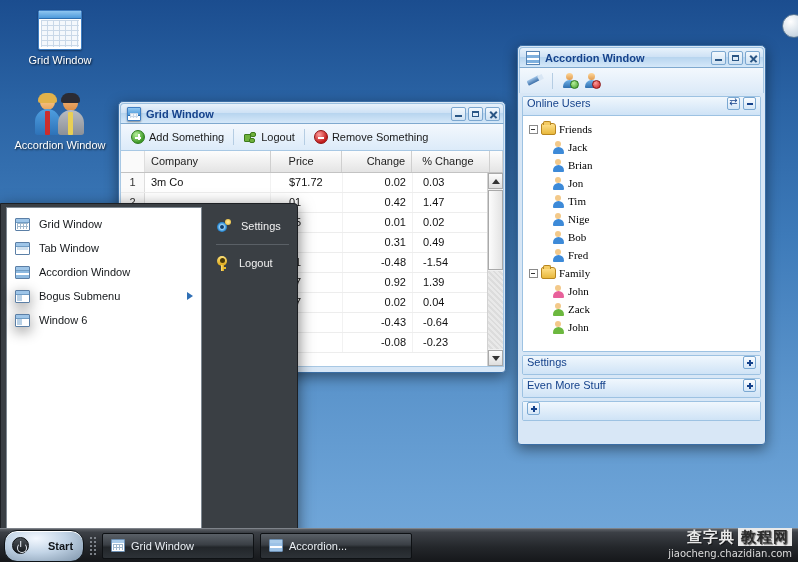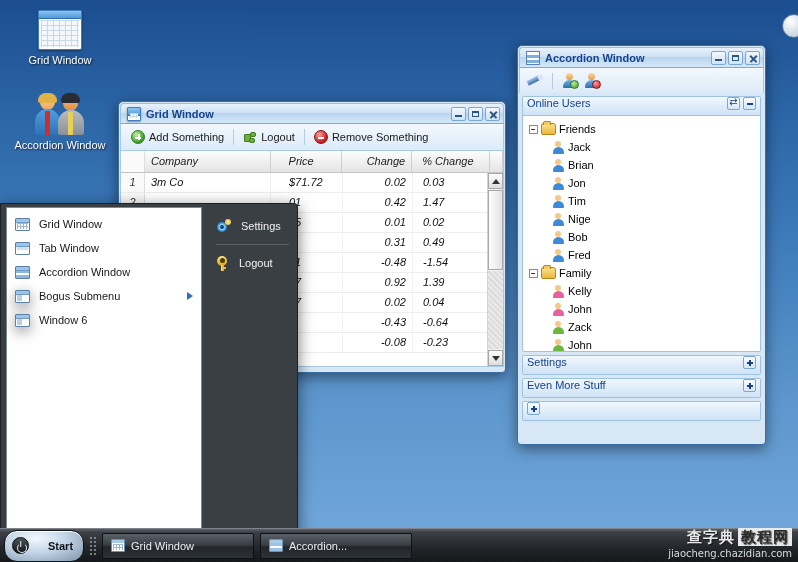--- a/index.html
+++ b/index.html
@@ -63,21 +63,21 @@
   .ci-add { background:radial-gradient(circle at 35% 30%, #b6f09a, #3f9a28 70%); border:1px solid #2c7a1c; }
   .ci-add:before,.ci-add:after { content:""; position:absolute; background:#fff; }
   .ci-add:before { left:3px; right:3px; top:5.5px; height:2px; }
   .ci-add:after { top:3px; bottom:3px; left:5.5px; width:2px; }
   .ci-rem { background:radial-gradient(circle at 35% 30%, #ff9d9d, #c11b1b 70%); border:1px solid #8e1212; }
   .ci-rem:before { content:""; position:absolute; left:3px; right:3px; top:5.5px; height:2px; background:#fff; }
   .ci-opt { width:14px; height:14px; flex:none; position:relative; }
   .ci-opt b { position:absolute; background:#6fb13c; border:1px solid #3d7a1c; border-radius:1px; }
 
   .grid-body { background:#ffffff; border:1px solid #a8c8e4; height:calc(100% - 21px - 26px - 4px);
-               display:flex; flex-direction:column; overflow:hidden;font-style:italic; }
+               display:flex; flex-direction:column; overflow:hidden; }
   .grid-head { display:flex; background:linear-gradient(180deg,#fdfdfd,#e4e4e4);
                border-bottom:1px solid #c3c3c3; height:22px; flex:none; }
   .gh { border-right:1px solid #cfcfcf; padding:4px 6px; font-size:11px; color:#222; overflow:hidden; }
   .grid-rows { flex:1; position:relative; overflow:hidden; }
   .grow { display:flex; height:20px; border-bottom:1px solid #ededed; font-size:11px; color:#111; }
   .gc { padding:3px 6px; overflow:hidden; white-space:nowrap; border-right:1px solid #f2f2f2; }
   .c-idx  { width:24px; text-align:center; color:#333; background:#fafafa; border-right:1px solid #dedede;}
   .c-comp { width:126px; }
   .c-price{ width:72px; text-align:left; padding-left:18px;}
   .c-chg  { width:70px; padding-left:10px;text-align:right;}
@@ -107,21 +107,21 @@
              cursor:pointer; }
   .acc-hdr span.lbl { flex:1; }
   .acc-tool { width:13px; height:13px; border:1px solid #7aa8d2; border-radius:2px;
               background:linear-gradient(180deg,#fbfdff,#d4e6f7); position:relative; cursor:pointer; flex:none;}
   .acc-tool + .acc-tool { margin-left:3px; }
   .acc-tool.minus:after { content:""; position:absolute; left:2.5px; right:2.5px; top:5px; height:1.5px; background:#15428b;}
   .acc-tool.plus:before { content:""; position:absolute; left:2.5px; right:2.5px; top:5px; height:1.5px; background:#15428b;}
   .acc-tool.plus:after  { content:""; position:absolute; top:2.5px; bottom:2.5px; left:5px; width:1.5px; background:#15428b;}
   .acc-tool.refresh:after{ content:"⇄"; position:absolute; left:0; right:0; top:-2px; text-align:center;
                            font-size:10px; color:#15428b; }
-  .acc-body { background:#fff; border-top:1px solid #9dc2e2; height:236px; overflow:hidden; padding:4px 2px; }
+  .acc-body { background:#fff; border-top:1px solid #9dc2e2; height:236px; overflow:hidden; padding:4px 2px;font-family:Liberation Serif, serif; }
 
   .tnode { display:flex; align-items:center; height:18px; font-size:11px; color:#000; cursor:pointer; }
   .tw { width:16px; display:flex; align-items:center; justify-content:center; flex:none; }
   .tw b { width:9px; height:9px; border:1px solid #8a8a8a; background:#fff; position:relative;
           display:block; }
   .tw b:before { content:""; position:absolute; left:1.5px; right:1.5px; top:3.5px; height:1px; background:#333; }
   .folder { width:15px; height:12px; background:linear-gradient(180deg,#ffe08a,#e8b83c);
             border:1px solid #b8861f; border-radius:2px 3px 2px 2px; margin-right:3px; flex:none;
             position:relative; }
   .folder:before { content:""; position:absolute; left:1px; top:-3px; width:6px; height:3px;
@@ -340,27 +340,20 @@
               <b></b>
             </span>
           <span class="folder"></span>
           <span>Family</span>
         </div>
         <div class="tnode indent2">
           <span class="uavatar">
               <span class="h" style="background:#f3c98a"></span>
               <span class="b" style="background:#e8619b"></span>
             </span>
-          <span>Kelly</span>
-        </div>
-        <div class="tnode indent2">
-          <span class="uavatar">
-              <span class="h" style="background:#f3c98a"></span>
-              <span class="b" style="background:#e8619b"></span>
-            </span>
           <span>John</span>
         </div>
         <div class="tnode indent2">
           <span class="uavatar">
               <span class="h" style="background:#f3c98a"></span>
               <span class="b" style="background:#6cb83f"></span>
             </span>
           <span>Zack</span>
         </div>
         <div class="tnode indent2">

